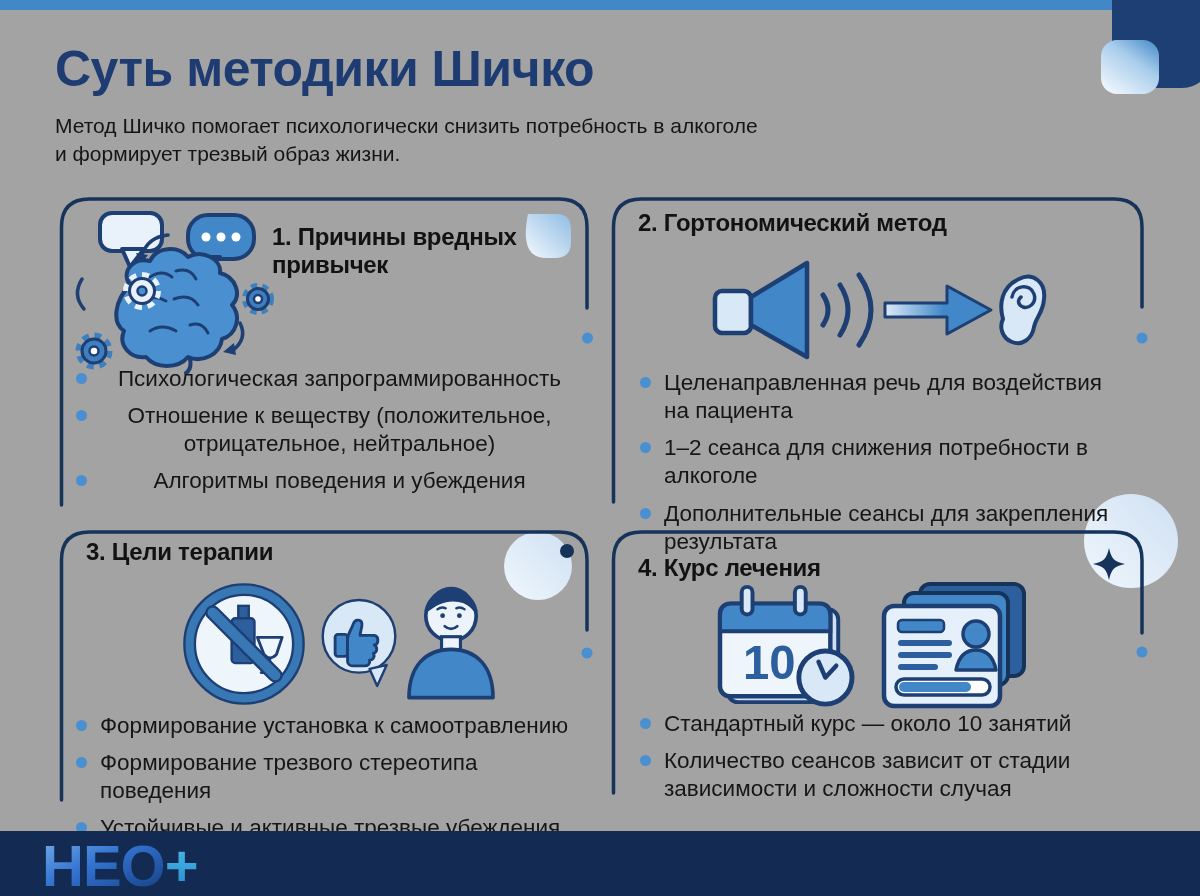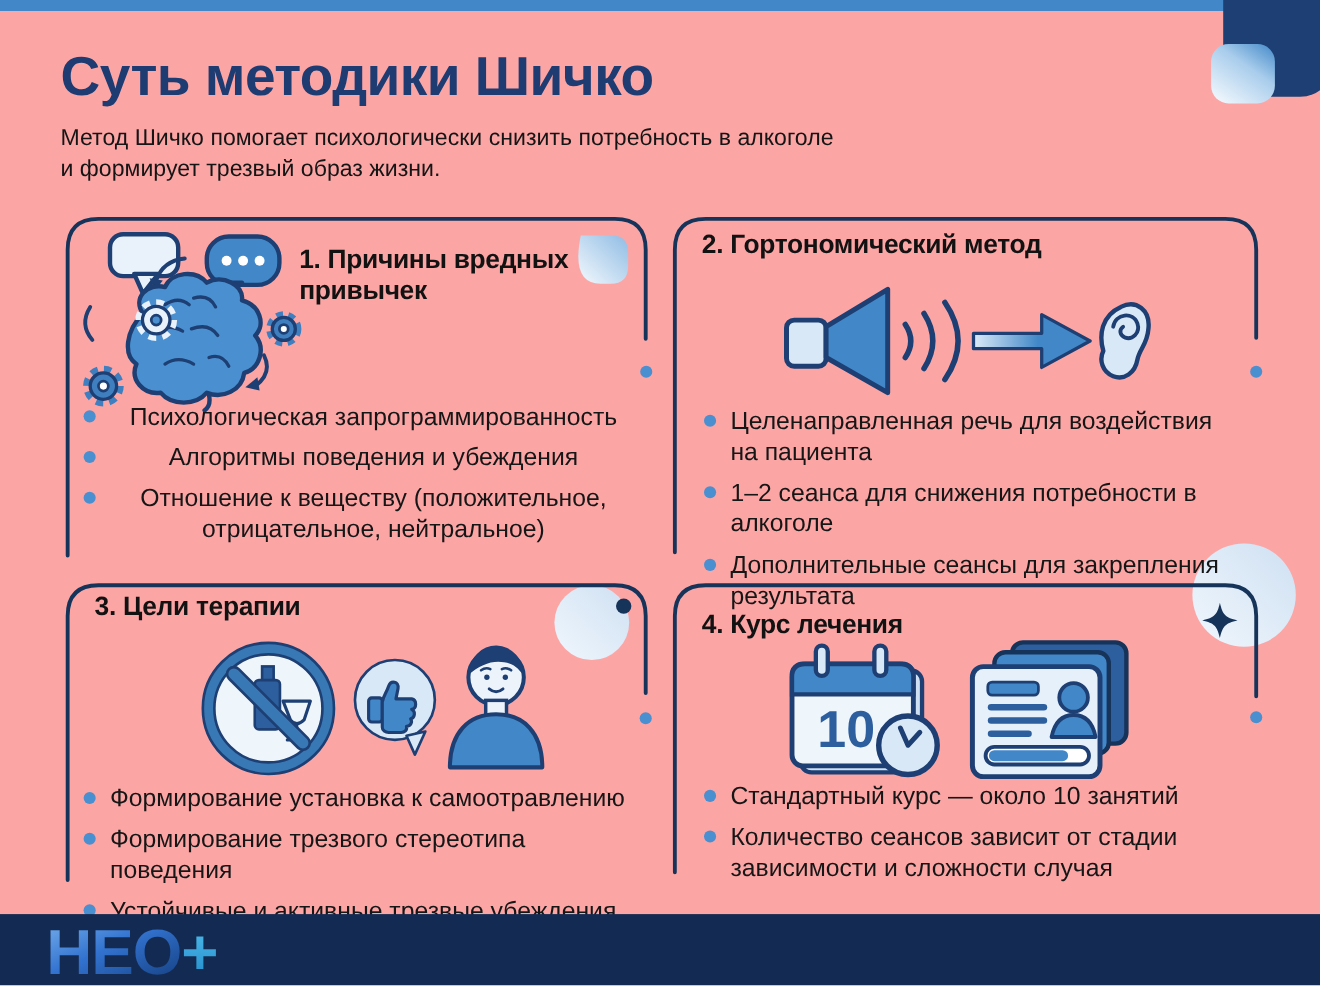--- a/index.html
+++ b/index.html
@@ -1,19 +1,19 @@
 <!DOCTYPE html>
 <html lang="ru"><head>
 <meta charset="utf-8">
 <style>
   * { margin:0; padding:0; box-sizing:border-box; }
   html,body { background:#ffffff; }
   .page {
     position:relative; width:1200px; height:896px; overflow:hidden;
-    background:#fca5a5;
+    background:#a3a3a3;
     font-family:"Liberation Sans","DejaVu Sans",sans-serif;
   }
   .topbar { position:absolute; left:0; top:0; width:1200px; height:10px; background:#4288c8; }
   .blob-navy {
     position:absolute; left:1112px; top:0; width:100px; height:88px;
     background:#1d3f73; border-radius:0 0 30px 46px;
   }
   .blob-tile {
     position:absolute; left:1101px; top:40px; width:58px; height:54px;
     border-radius:16px;
@@ -130,22 +130,22 @@
 
       <g transform="translate(26,144)">
         <circle r="14" fill="none" stroke="#3f7fc0" stroke-width="9" stroke-dasharray="6 5"></circle>
         <circle r="12" fill="#3f7fc0" stroke="#1d3f73" stroke-width="3"></circle>
         <circle r="4.5" fill="#ffffff" stroke="#1d3f73" stroke-width="2.5"></circle>
       </g>
     </svg>
     <div class="card-title c1-title">1. Причины вредных привычек</div>
     <ul class="bullets" style="left:14px; top:168px; width:505px;text-align:center;">
       <li><span class="bdot"></span><span>Психологическая запрограммированность</span></li>
+      <li><span class="bdot"></span><span>Отношение к веществу (положительное, отрицательное, нейтральное)</span></li>
       <li><span class="bdot"></span><span>Алгоритмы поведения и убеждения</span></li>
-      <li><span class="bdot"></span><span>Отношение к веществу (положительное, отрицательное, нейтральное)</span></li>
     </ul>
   </div>
 
   <div class="card" style="left:612px; top:197px; width:531px; height:308px;">
     <div class="card-title" style="left:26px; top:12px;">2. Гортономический метод</div>
     <svg class="icon-abs" style="left:95px; top:56px;" width="340" height="114" viewBox="0 0 340 114">
       <defs>
         <linearGradient id="ag" x1="0" y1="0" x2="1" y2="0">
           <stop offset="0" stop-color="#dcebf8"></stop>
             <stop offset="0.55" stop-color="#4288c8"></stop>

